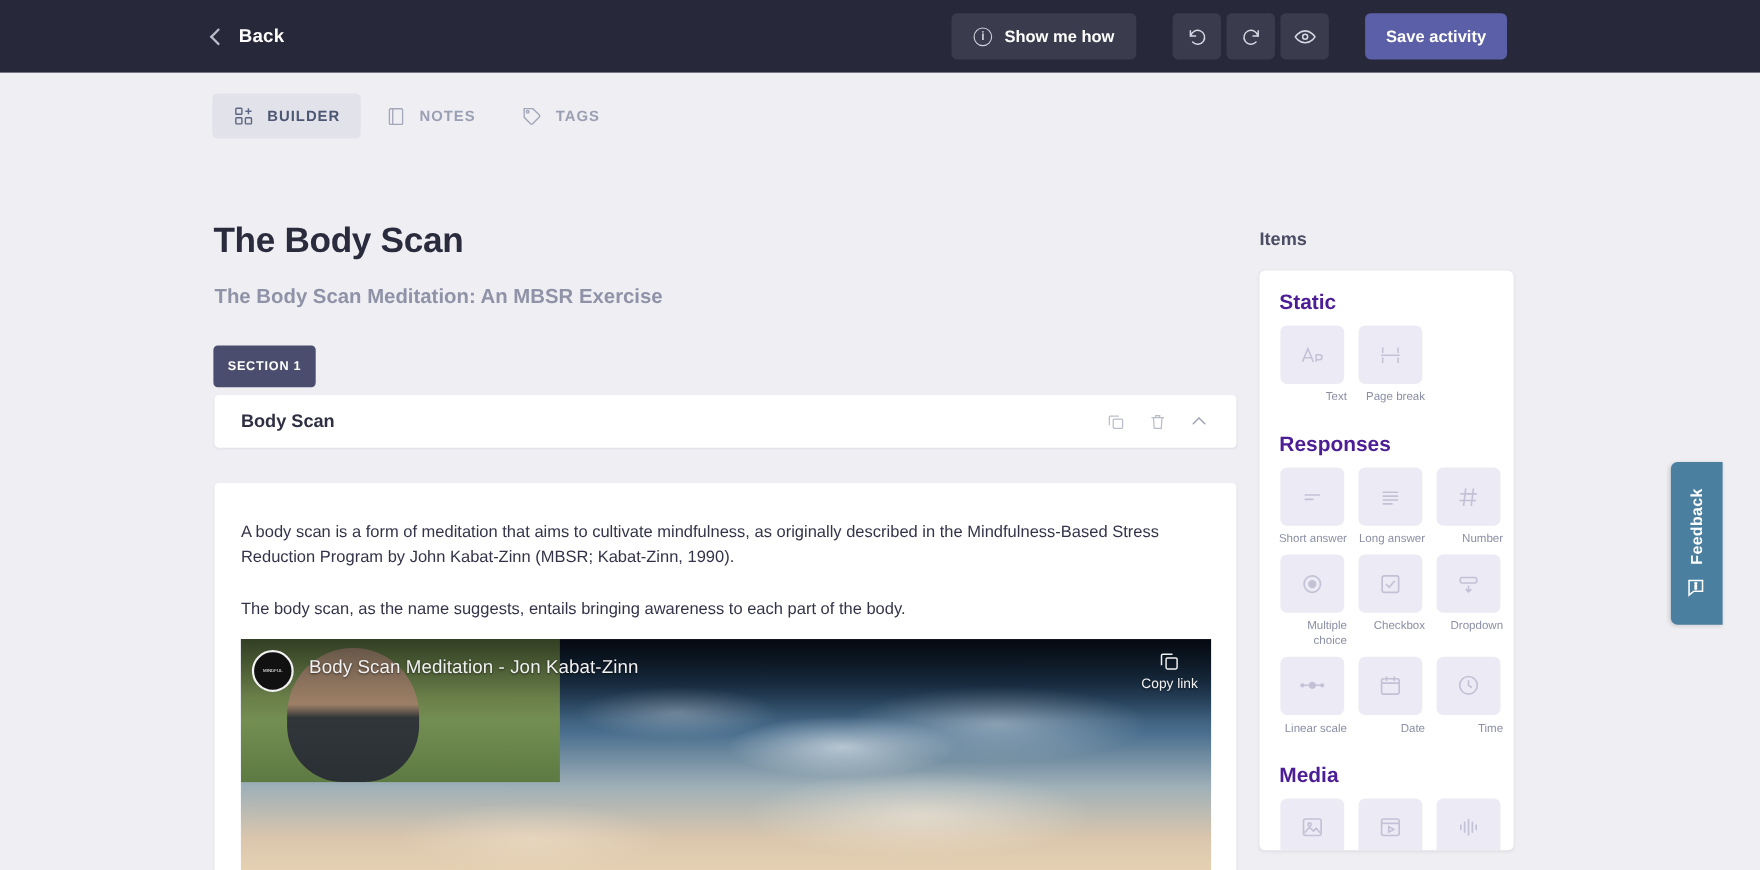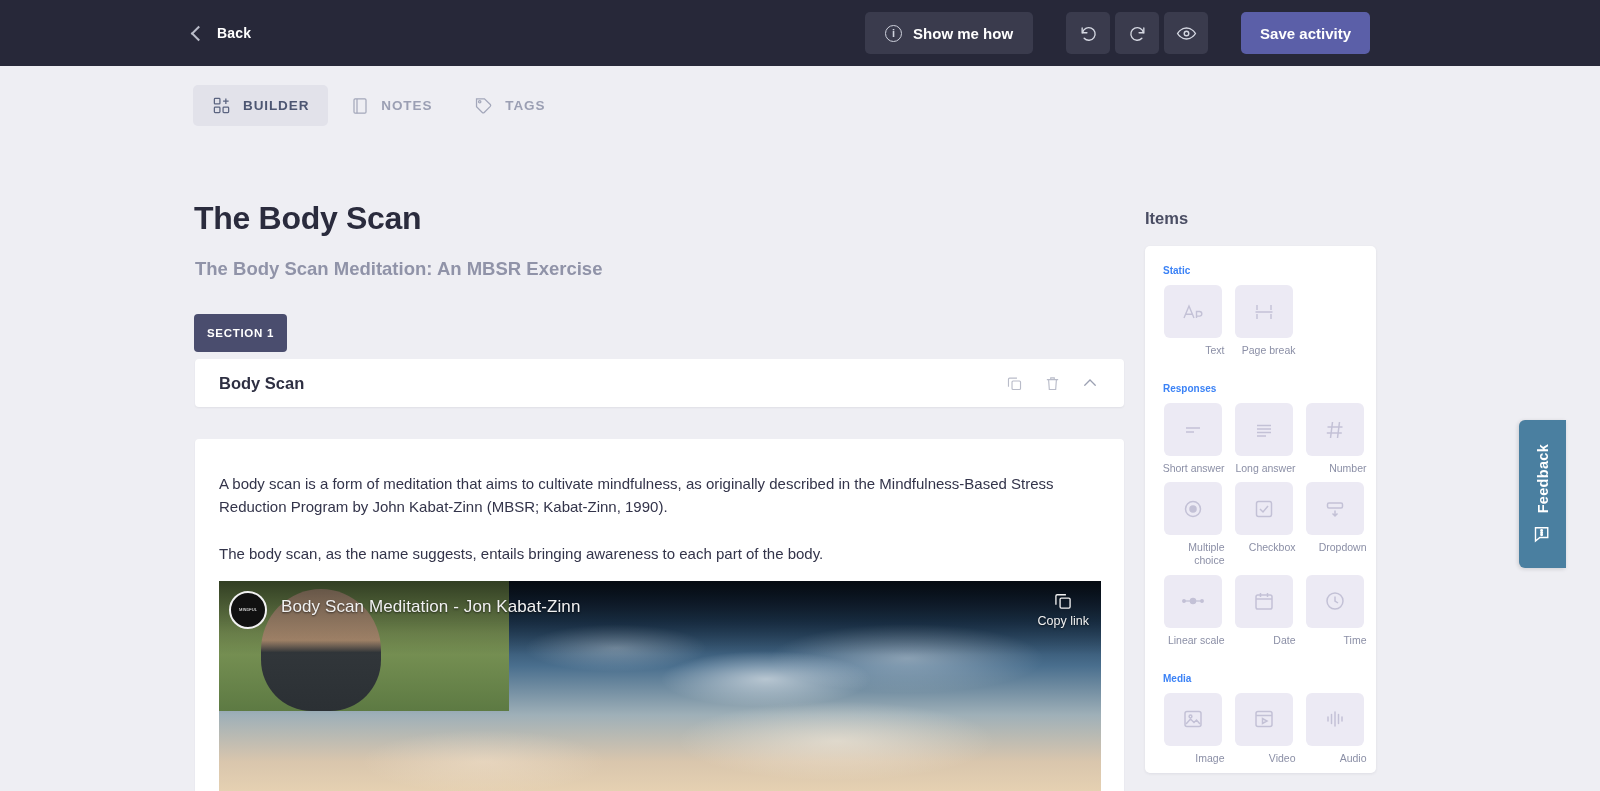--- a/index.html
+++ b/index.html
@@ -25,21 +25,21 @@
     background: none; border: none;
   }
   .back-chev {
     width: 11px; height: 11px;
     border-left: 2px solid #b9bcc9;
     border-bottom: 2px solid #b9bcc9;
     transform: rotate(45deg);
     display: block;
   }
   .back-label {
-    color: #ffffff; font-size: 14px; font-weight: bold;
+    color: #ffffff; font-size: 17px; font-weight: bold;
     letter-spacing: .2px;
   }
 
   .topbar-right {
     margin-left: auto; margin-right: 230px;
     display: flex; align-items: center; gap: 13px;
   }
   .btn-showhow {
     height: 42px; padding: 0 20px;
     background: #3a3b4d; border: none; border-radius: 5px;
@@ -195,21 +195,21 @@
     font-size: 16.5px; font-weight: bold; color: #4a4d63;
   }
   .items-panel {
     position: absolute; top: 198px; left: 1145px;
     width: 231px; height: 527px;
     background: #fff; border-radius: 5px;
     box-shadow: 0 1px 3px rgba(40,40,70,.08);
     overflow: hidden;
   }
   .grp-title {
-    font-size: 10px; font-weight: bold; color: #3b82f6;
+    font-size: 19px; font-weight: bold; color: #4c1d95;
     margin: 19px 0 9px 18px;
   }
   .grid {
     display: grid; grid-template-columns: repeat(3, 70px);
     gap: 0 1px; margin-left: 18px;
   }
   .item {
     width: 59px; display: flex; flex-direction: column; align-items: center;
     cursor: pointer; margin-bottom: 7px;
   }

